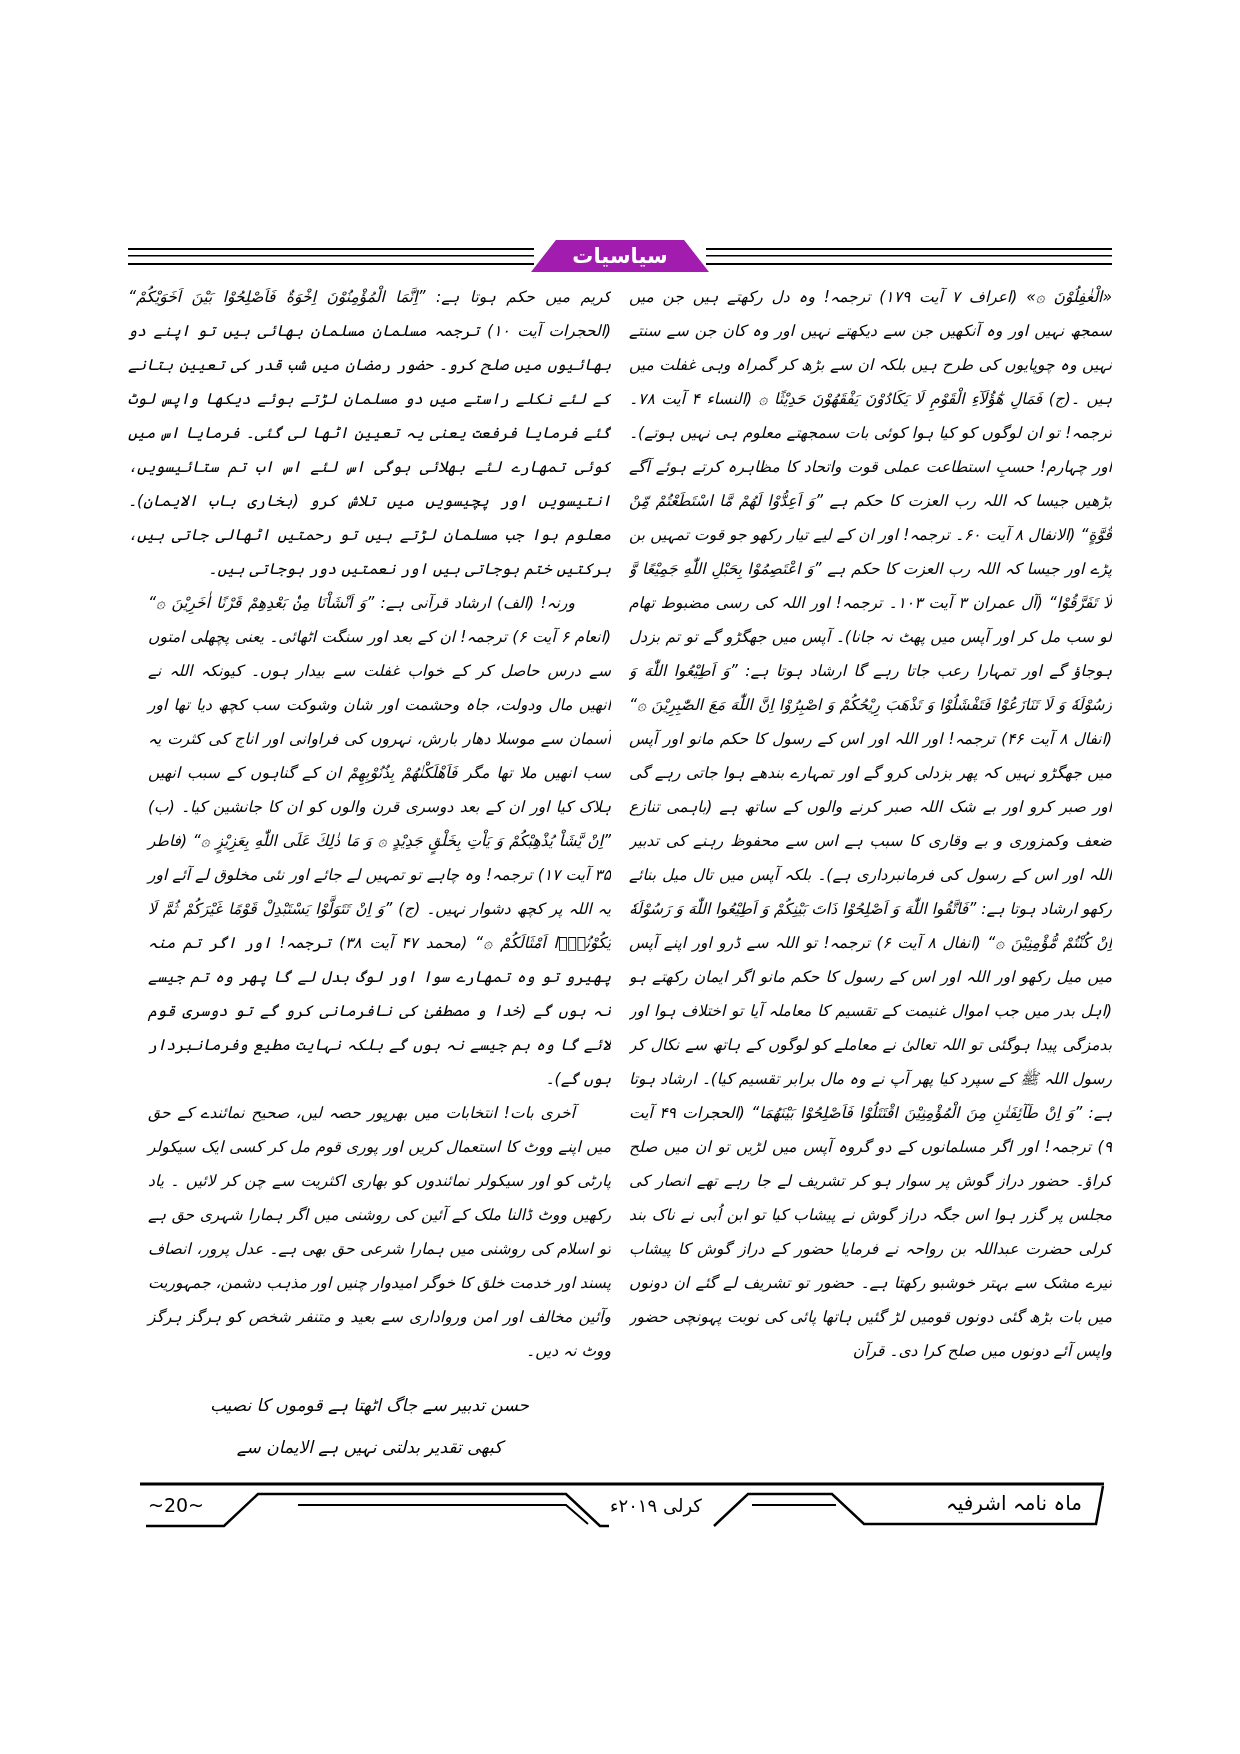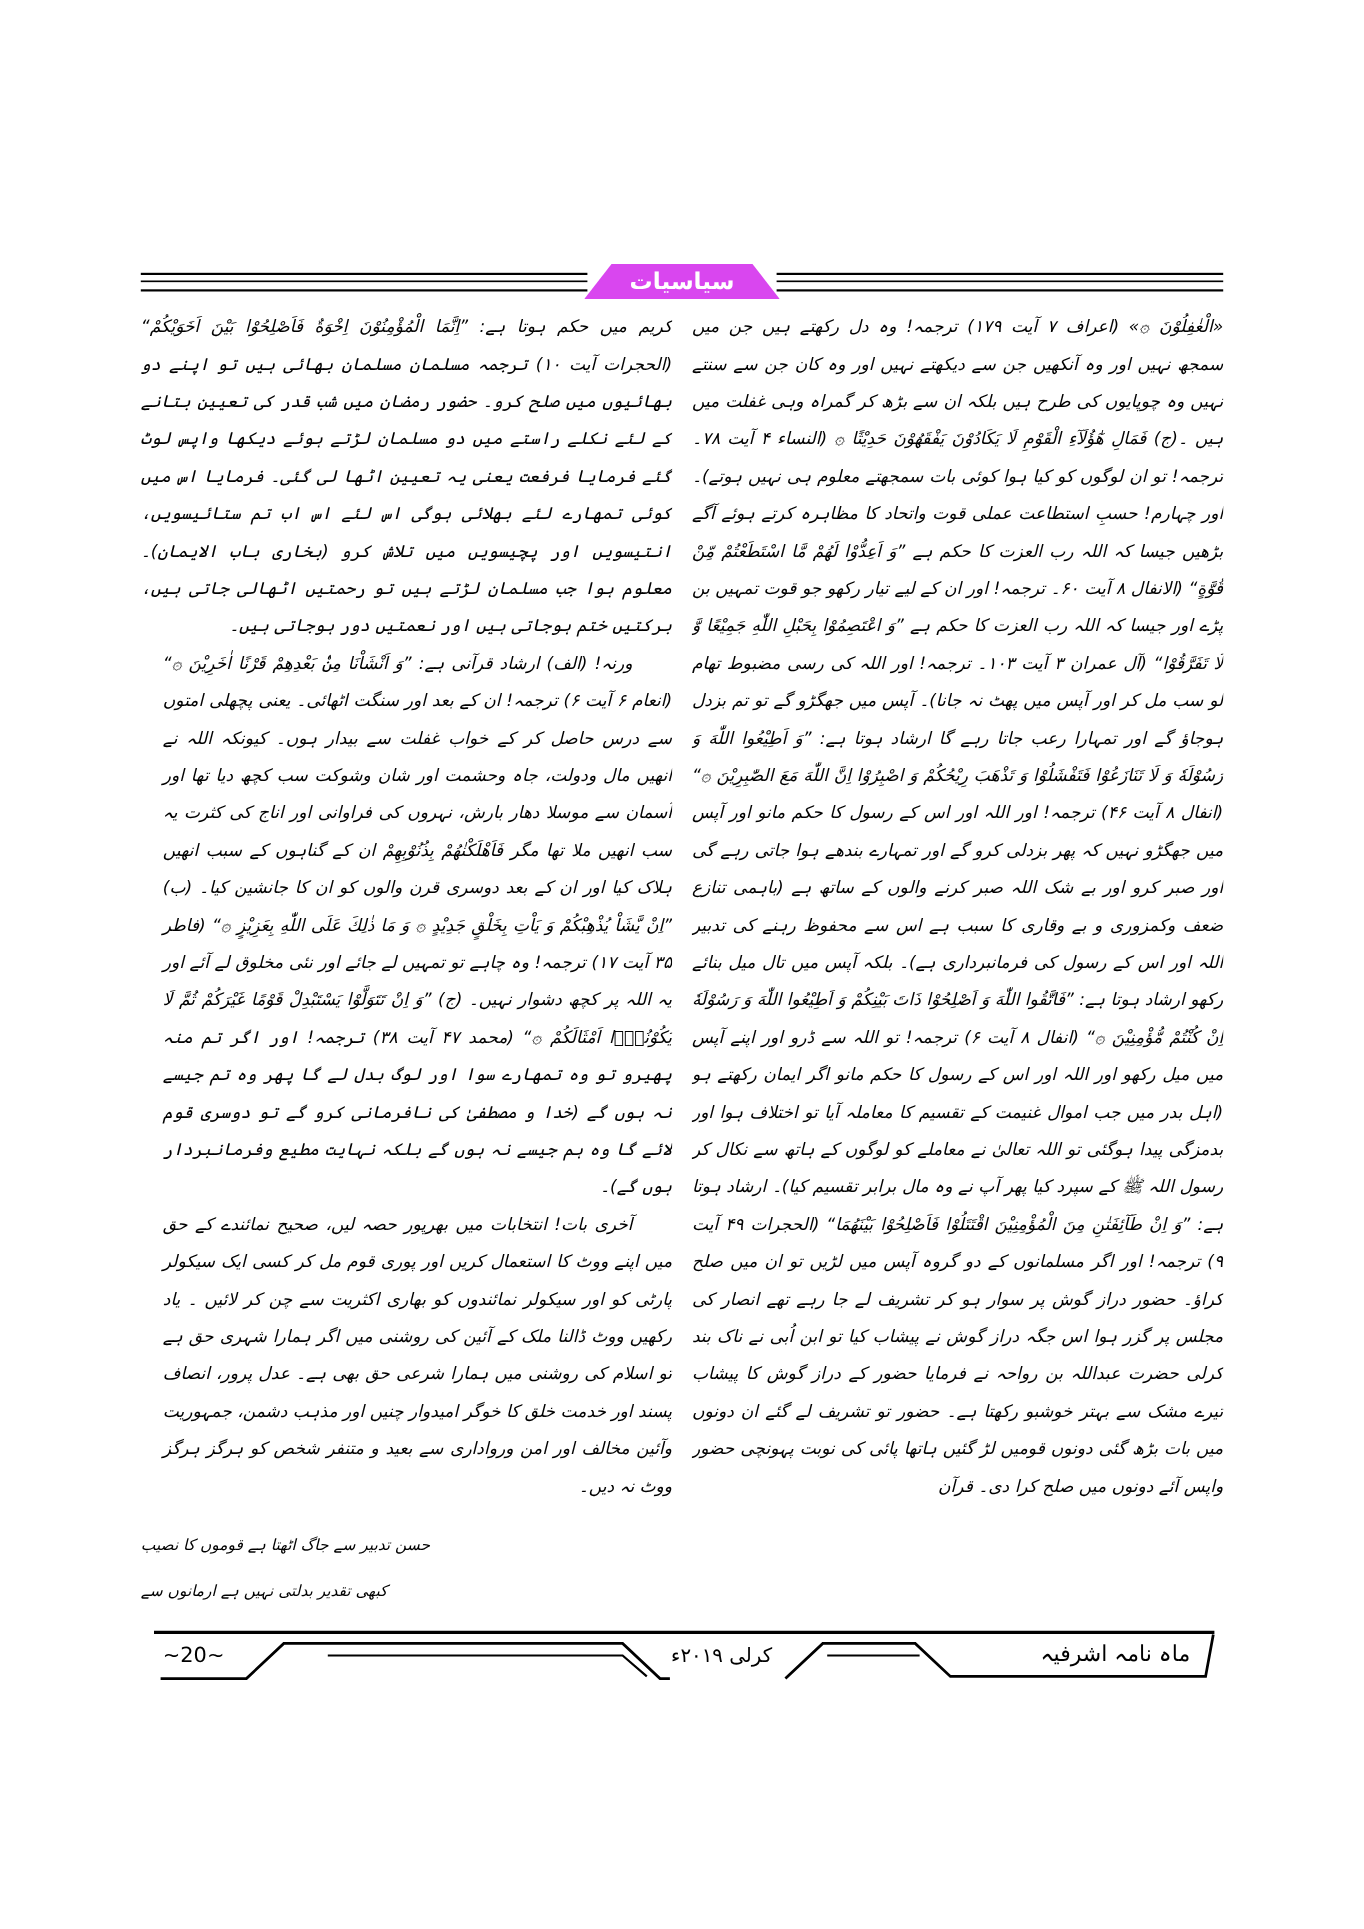--- a/index.html
+++ b/index.html
@@ -15,43 +15,43 @@
   .banner{
     position:absolute;top:239px;left:128px;right:128px;height:34px;
     display:flex;align-items:center;direction:ltr;
   }
   .rule-side{
     flex:1;height:13px;
     border-top:2px solid #000;border-bottom:2px solid #000;
     background:linear-gradient(#000,#000) center/100% 1.5px no-repeat;
   }
   .banner-plate{
-    width:178px;height:32px;background:#d946ef;
+    width:178px;height:32px;background:#a21caf;
     clip-path:polygon(14% 0,86% 0,100% 100%,0 100%);
     display:flex;align-items:center;justify-content:center;
     margin:0 -3px;z-index:2;
   }
   .banner-plate span{
     color:#fff;font-size:21px;font-weight:bold;letter-spacing:1px;
   }
   
   .columns{
     position:absolute;top:280px;left:128px;width:984px;height:1188px;
     display:flex;gap:18px;direction:rtl;
   }
   .col{
     width:483px;height:100%;overflow:hidden;
     text-align:justify;
     font-size:15.5px;line-height:34px;font-style:italic;
   }
   .para{margin:0;}
   .indent{text-indent:36px;margin-left:20px;}
   .couplet{
-    text-align:left;margin-top:16px;
-    font-size:14px;line-height:42px;
+    text-align:center;margin-top:16px;
+    font-size:17px;line-height:42px;
   }
   .stars{
     text-align:center;font-size:21px;letter-spacing:8px;
     margin-top:12px;direction:ltr;
   }
   
   .footer{
     position:absolute;top:1478px;left:0;width:1240px;height:60px;
   }
   .footer svg{position:absolute;top:0;left:0;}
@@ -78,21 +78,21 @@
     <section class="col">
       <p class="para">«الْغٰفِلُوْنَ ۞» (اعراف ۷ آیت ۱۷۹) ترجمہ! وہ دل رکھتے ہیں جن میں سمجھ نہیں اور وہ آنکھیں جن سے دیکھتے نہیں اور وہ کان جن سے سنتے نہیں وہ چوپایوں کی طرح ہیں بلکہ ان سے بڑھ کر گمراہ وہی غفلت میں ہیں ۔(ج) فَمَالِ هٰٓؤُلَآءِ الْقَوْمِ لَا یَکَادُوْنَ یَفْقَهُوْنَ حَدِیْثًا ۞ (النساء ۴ آیت ۷۸۔ ترجمہ! تو ان لوگوں کو کیا ہوا کوئی بات سمجھتے معلوم ہی نہیں ہوتے)۔ اور چہارم! حسبِ استطاعت عملی قوت واتحاد کا مظاہرہ کرتے ہوئے آگے بڑھیں جیسا کہ اللہ رب العزت کا حکم ہے ”وَ اَعِدُّوْا لَهُمْ مَّا اسْتَطَعْتُمْ مِّنْ قُوَّةٍ“ (الانفال ۸ آیت ۶۰۔ ترجمہ! اور ان کے لیے تیار رکھو جو قوت تمہیں بن پڑے اور جیسا کہ اللہ رب العزت کا حکم ہے ”وَ اعْتَصِمُوْا بِحَبْلِ اللّٰهِ جَمِیْعًا وَّ لَا تَفَرَّقُوْا“ (آل عمران ۳ آیت ۱۰۳۔ ترجمہ! اور اللہ کی رسی مضبوط تھام لو سب مل کر اور آپس میں پھٹ نہ جانا)۔ آپس میں جھگڑو گے تو تم بزدل ہوجاؤ گے اور تمہارا رعب جاتا رہے گا ارشاد ہوتا ہے: ”وَ اَطِیْعُوا اللّٰهَ وَ رَسُوْلَهٗ وَ لَا تَنَازَعُوْا فَتَفْشَلُوْا وَ تَذْهَبَ رِیْحُكُمْ وَ اصْبِرُوْا اِنَّ اللّٰهَ مَعَ الصّٰبِرِیْنَ ۞“ (انفال ۸ آیت ۴۶) ترجمہ! اور اللہ اور اس کے رسول کا حکم مانو اور آپس میں جھگڑو نہیں کہ پھر بزدلی کرو گے اور تمہارے بندھے ہوا جاتی رہے گی اور صبر کرو اور بے شک اللہ صبر کرنے والوں کے ساتھ ہے (باہمی تنازع ضعف وکمزوری و بے وقاری کا سبب ہے اس سے محفوظ رہنے کی تدبیر اللہ اور اس کے رسول کی فرمانبرداری ہے)۔ بلکہ آپس میں تال میل بنائے رکھو ارشاد ہوتا ہے: ”فَاتَّقُوا اللّٰهَ وَ اَصْلِحُوْا ذَاتَ بَیْنِكُمْ وَ اَطِیْعُوا اللّٰهَ وَ رَسُوْلَهٗ اِنْ كُنْتُمْ مُّؤْمِنِیْنَ ۞“ (انفال ۸ آیت ۶) ترجمہ! تو اللہ سے ڈرو اور اپنے آپس میں میل رکھو اور اللہ اور اس کے رسول کا حکم مانو اگر ایمان رکھتے ہو (اہل بدر میں جب اموال غنیمت کے تقسیم کا معاملہ آیا تو اختلاف ہوا اور بدمزگی پیدا ہوگئی تو اللہ تعالیٰ نے معاملے کو لوگوں کے ہاتھ سے نکال کر رسول اللہ ﷺ کے سپرد کیا پھر آپ نے وہ مال برابر تقسیم کیا)۔ ارشاد ہوتا ہے: ”وَ اِنْ طَآئِفَتٰنِ مِنَ الْمُؤْمِنِیْنَ اقْتَتَلُوْا فَاَصْلِحُوْا بَیْنَهُمَا“ (الحجرات ۴۹ آیت ۹) ترجمہ! اور اگر مسلمانوں کے دو گروہ آپس میں لڑیں تو ان میں صلح کراؤ۔ حضور دراز گوش پر سوار ہو کر تشریف لے جا رہے تھے انصار کی مجلس پر گزر ہوا اس جگہ دراز گوش نے پیشاب کیا تو ابن اُبی نے ناک بند کرلی حضرت عبداللہ بن رواحہ نے فرمایا حضور کے دراز گوش کا پیشاب تیرے مشک سے بہتر خوشبو رکھتا ہے۔ حضور تو تشریف لے گئے ان دونوں میں بات بڑھ گئی دونوں قومیں لڑ گئیں ہاتھا پائی کی نوبت پہونچی حضور واپس آئے دونوں میں صلح کرا دی۔ قرآن</p>
     </section>
 
     <section class="col">
       <p class="para">کریم میں حکم ہوتا ہے: ”اِنَّمَا الْمُؤْمِنُوْنَ اِخْوَةٌ فَاَصْلِحُوْا بَیْنَ اَخَوَیْكُمْ“ (الحجرات آیت ۱۰) ترجمہ مسلمان مسلمان بھائی ہیں تو اپنے دو بھائیوں میں صلح کرو۔ حضور رمضان میں شب قدر کی تعیین بتانے کے لئے نکلے راستے میں دو مسلمان لڑتے ہوئے دیکھا واپس لوٹ گئے فرمایا فرفعت یعنی یہ تعیین اٹھا لی گئی۔ فرمایا اس میں کوئی تمھارے لئے بھلائی ہوگی اس لئے اس اب تم ستائیسویں، انتیسویں اور پچیسویں میں تلاش کرو (بخاری باب الایمان)۔ معلوم ہوا جب مسلمان لڑتے ہیں تو رحمتیں اٹھالی جاتی ہیں، برکتیں ختم ہوجاتی ہیں اور نعمتیں دور ہوجاتی ہیں۔</p>
       <p class="para indent">ورنہ! (الف) ارشاد قرآنی ہے: ”وَ اَنْشَاْنَا مِنْۢ بَعْدِهِمْ قَرْنًا اٰخَرِیْنَ ۞“ (انعام ۶ آیت ۶) ترجمہ! ان کے بعد اور سنگت اٹھائی۔ یعنی پچھلی امتوں سے درس حاصل کر کے خواب غفلت سے بیدار ہوں۔ کیونکہ اللہ نے انھیں مال ودولت، جاہ وحشمت اور شان وشوکت سب کچھ دیا تھا اور آسمان سے موسلا دھار بارش، نہروں کی فراوانی اور اناج کی کثرت یہ سب انھیں ملا تھا مگر فَاَهْلَكْنٰهُمْ بِذُنُوْبِهِمْ ان کے گناہوں کے سبب انھیں ہلاک کیا اور ان کے بعد دوسری قرن والوں کو ان کا جانشین کیا۔ (ب) ”اِنْ یَّشَاْ یُذْهِبْكُمْ وَ یَاْتِ بِخَلْقٍ جَدِیْدٍ ۞ وَ مَا ذٰلِكَ عَلَی اللّٰهِ بِعَزِیْزٍ ۞“ (فاطر ۳۵ آیت ۱۷) ترجمہ! وہ چاہے تو تمہیں لے جائے اور نئی مخلوق لے آئے اور یہ اللہ پر کچھ دشوار نہیں۔ (ج) ”وَ اِنْ تَتَوَلَّوْا یَسْتَبْدِلْ قَوْمًا غَیْرَكُمْ ثُمَّ لَا یَكُوْنُوْۤا اَمْثَالَكُمْ ۞“ (محمد ۴۷ آیت ۳۸) ترجمہ! اور اگر تم منہ پھیرو تو وہ تمھارے سوا اور لوگ بدل لے گا پھر وہ تم جیسے نہ ہوں گے (خدا و مصطفیٰ کی نافرمانی کرو گے تو دوسری قوم لائے گا وہ ہم جیسے نہ ہوں گے بلکہ نہایت مطیع وفرمانبردار ہوں گے)۔</p>
       <p class="para indent">آخری بات! انتخابات میں بھرپور حصہ لیں، صحیح نمائندے کے حق میں اپنے ووٹ کا استعمال کریں اور پوری قوم مل کر کسی ایک سیکولر پارٹی کو اور سیکولر نمائندوں کو بھاری اکثریت سے چن کر لائیں ۔ یاد رکھیں ووٹ ڈالنا ملک کے آئین کی روشنی میں اگر ہمارا شہری حق ہے تو اسلام کی روشنی میں ہمارا شرعی حق بھی ہے۔ عدل پرور، انصاف پسند اور خدمت خلق کا خوگر امیدوار چنیں اور مذہب دشمن، جمہوریت وآئین مخالف اور امن ورواداری سے بعید و متنفر شخص کو ہرگز ہرگز ووٹ نہ دیں۔</p>
       <div class="couplet">
         <div>حسن تدبیر سے جاگ اٹھتا ہے قوموں کا نصیب</div>
-        <div>کبھی تقدیر بدلتی نہیں ہے ارمانوں سے</div>
+        <div>کبھی تقدیر بدلتی نہیں ہے الایمان سے</div>
       </div>
       <div class="stars">☆☆☆</div>
     </section>
 
   </main>
 
   <footer class="footer">
     <svg width="1240" height="60" viewBox="0 0 1240 60">
       <line x1="140" y1="6" x2="1104" y2="6" stroke="#000" stroke-width="3"></line>
       <path d="M146,48 H224 L258,16 H566 L600,48 H609" fill="none" stroke="#000" stroke-width="2.5"></path>

